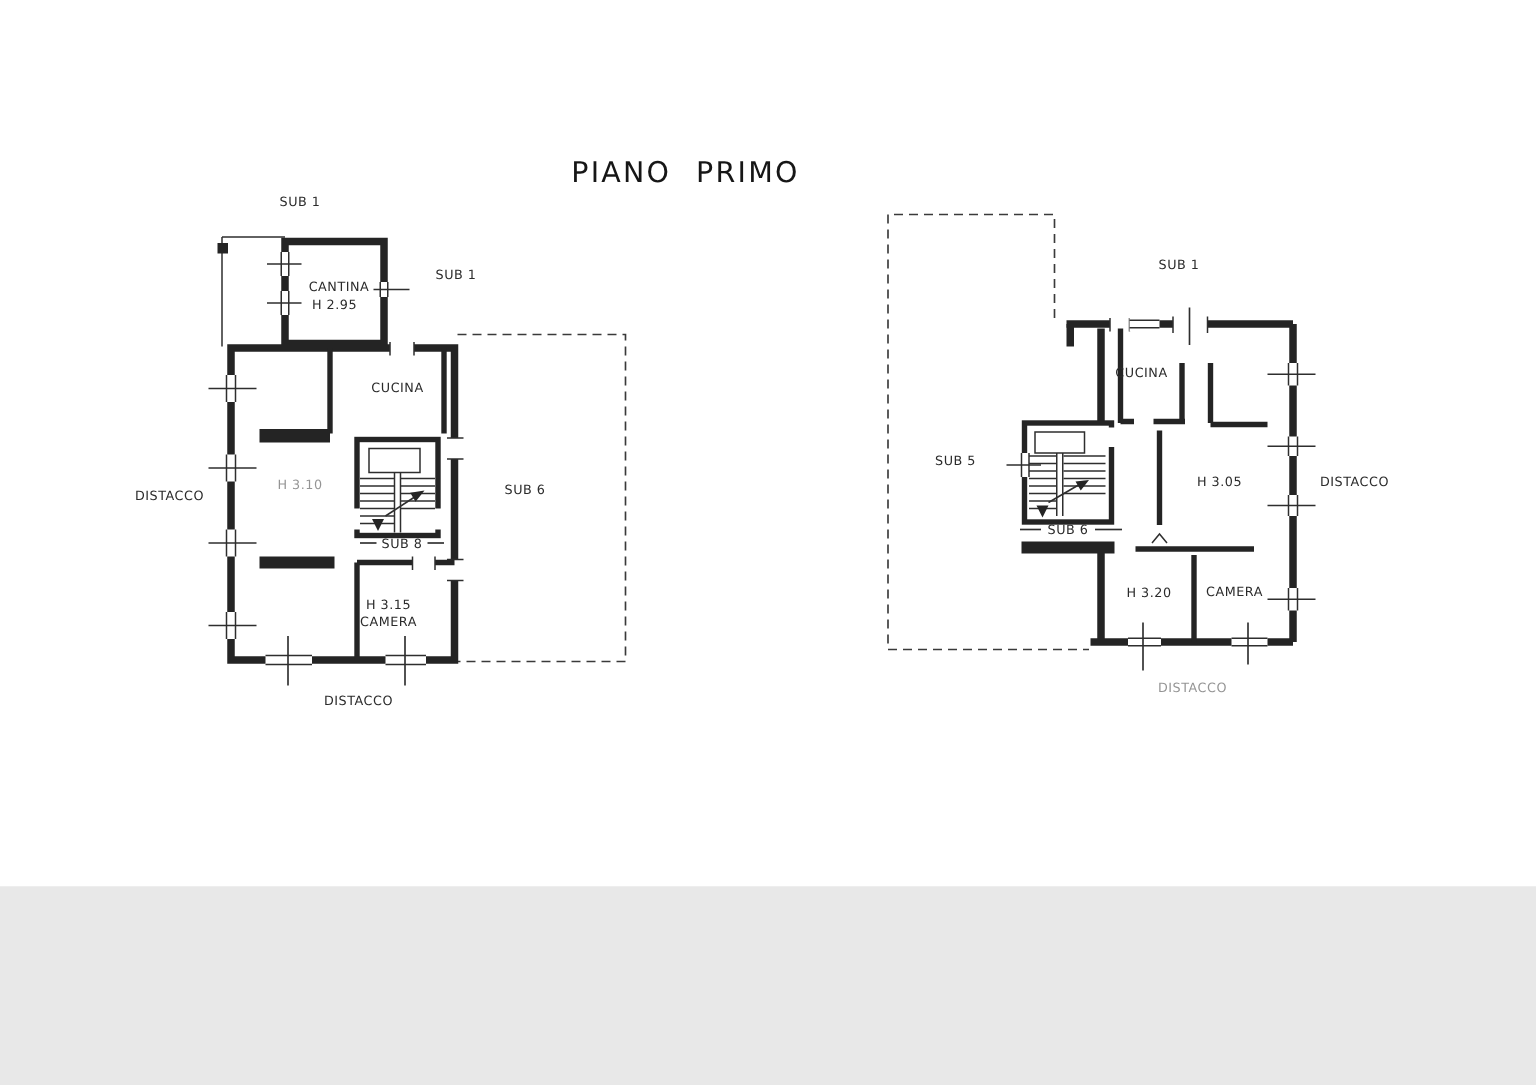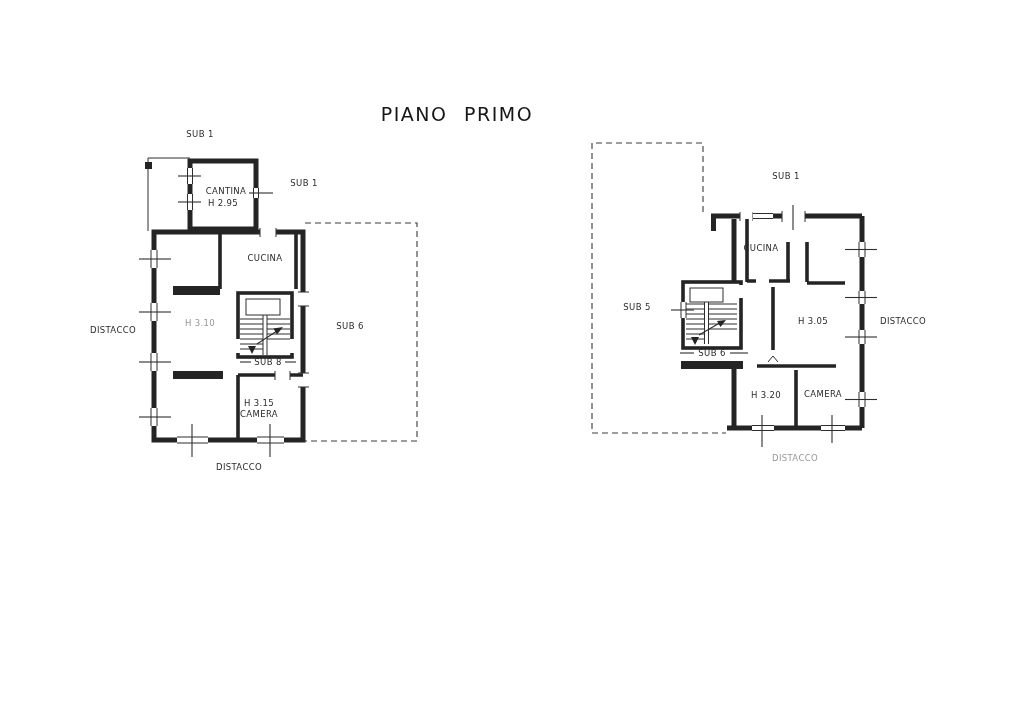--- a/index.html
+++ b/index.html
@@ -1,16 +1,16 @@
 <!DOCTYPE html>
 <html><head>
 <meta charset="utf-8">
 <style>
   html,body{margin:0;padding:0;background:#e8e8e8;}
-  .page{position:relative;width:1024px;height:723px;background:#ffffff;overflow:hidden;
+  .page{position:relative;width:1024px;height:591px;background:#ffffff;overflow:hidden;
         font-family:"DejaVu Sans",sans-serif;}
   svg{position:absolute;left:0;top:0;}
   .wall{fill:none;stroke:#242424;}
   .w5{stroke-width:5px;}
   .w4{stroke-width:3.6px;}
   .thin{stroke:#2e2e2e;stroke-width:1px;fill:none;}
   .tick{stroke:#2e2e2e;stroke-width:1.1px;}
   .dash{fill:none;stroke:#3a3a3a;stroke-width:1.1px;stroke-dasharray:6 4;}
   .wo{fill:#ffffff;stroke:none;}
   .ink{fill:#242424;stroke:none;}

